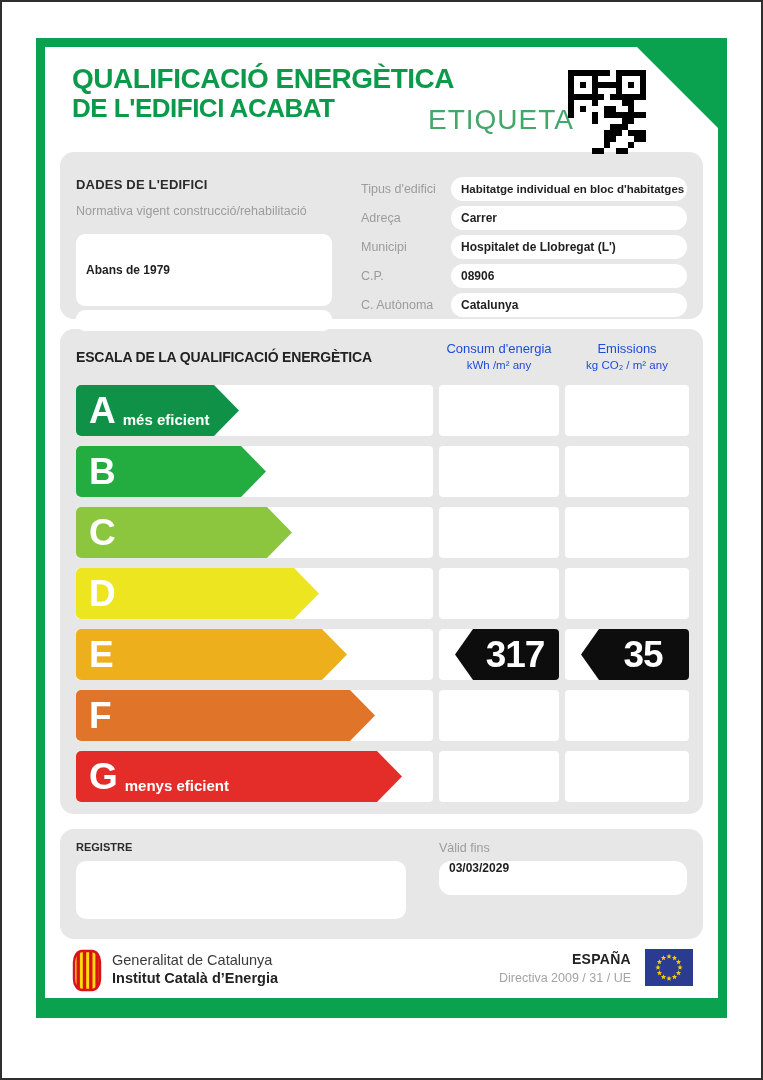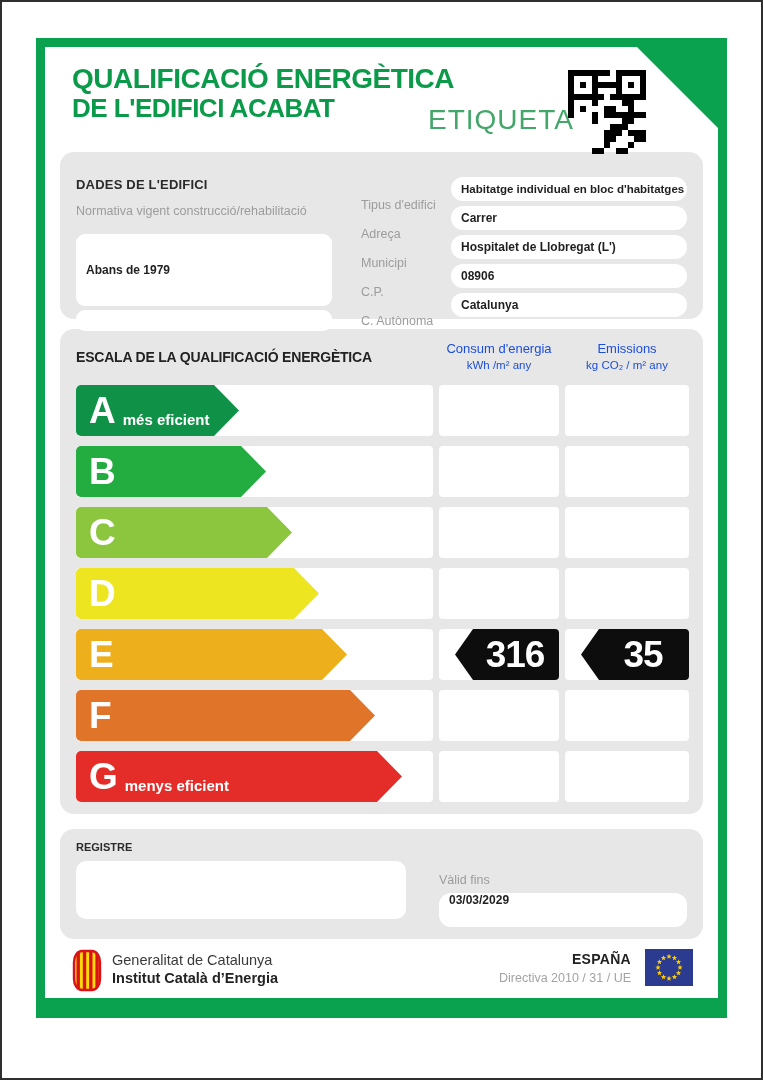--- a/index.html
+++ b/index.html
@@ -19,21 +19,21 @@
   .title2{color:#0b9a4a;font-size:26px;font-weight:800;letter-spacing:-0.5px;line-height:1.1;margin:1px 0 0 12px;}
   .etiqueta{position:absolute;left:368px;top:40px;color:#44a76a;font-size:28px;font-weight:300;letter-spacing:1px;}
   .qr{position:absolute;left:508px;top:6px;}
   
   .panel{background:#e7e7e7;border-radius:14px;margin:0 0 10px 0;box-sizing:border-box;}
   .p-dades{height:167px;padding:25px 16px;}
   .sec-title{font-size:13px;font-weight:bold;color:#2b2b2b;letter-spacing:0.2px;}
   .dades-cols{display:flex;}
   .dcol-left{width:285px;box-sizing:border-box;}
   .dcol-right{flex:1;padding-top:0;}
-  .flabel{color:#9c9c9c;font-size:12.5px;margin-top:32px;}
+  .flabel{color:#9c9c9c;font-size:12.5px;}
   .ibox{background:#fff;border-radius:9px;}
   .box-norm{width:256px;height:72px;margin-top:16px;display:flex;align-items:center;}
   .box-norm .val{margin-left:10px;}
   .val{font-size:12px;font-weight:bold;color:#1f1f1f;}
   .box-ref{width:256px;height:21px;margin-top:4px;}
   .lbl-norm{margin-top:12px;}
   .lbl-ref{margin-top:9px;}
   .frow{display:flex;align-items:center;margin-bottom:5px;height:24px;}
   .frow .flabel{width:90px;flex:none;}
   .frow .ibox{flex:1;height:24px;border-radius:12px;display:flex;align-items:center;}
@@ -245,21 +245,21 @@
       </div>
 
       <div class="srow">
         <div class="track">
           <div class="arrow" style="width: 271px; background: rgb(237, 176, 28);">
             <span class="letter">E</span>
           </div>
         </div>
         <div class="cell">
           <div class="tag">
-            <span class="num">316</span>
+            <span class="num">317</span>
           </div>
         </div>
         <div class="cell">
           <div class="tag">
             <span class="num">35</span>
           </div>
         </div>
       </div>
 
       <div class="srow">
@@ -319,21 +319,21 @@
           <rect x="2" y="2" width="26" height="39" rx="8" ry="11" fill="none" stroke="#da121a" stroke-width="2.4"></rect>
         </svg>
         <div class="org-text">
           <div>Generalitat de Catalunya</div>
           <div class="b">Institut Català d’Energia</div>
         </div>
       </div>
       <div class="right-foot">
         <div class="esp">
           <div class="country">ESPAÑA</div>
-          <div class="dir">Directiva 2010 / 31 / UE</div>
+          <div class="dir">Directiva 2009 / 31 / UE</div>
         </div>
         <svg width="48" height="37" viewBox="0 0 48 37">
           <defs>
             <path id="st" d="M0,-2.8 L0.705,-0.971 L2.663,-0.865 L1.141,0.371 L1.646,2.265 L0,1.2 L-1.646,2.265 L-1.141,0.371 L-2.663,-0.865 L-0.705,-0.971 Z" fill="#ffcc00"></path>
           </defs>
           <rect x="0" y="0" width="48" height="37" fill="#2b3c90"></rect>
           <use href="#st" transform="translate(24,7.5)"></use>
           <use href="#st" transform="translate(29.5,8.97)"></use>
           <use href="#st" transform="translate(33.53,13)"></use>
           <use href="#st" transform="translate(35,18.5)"></use>

